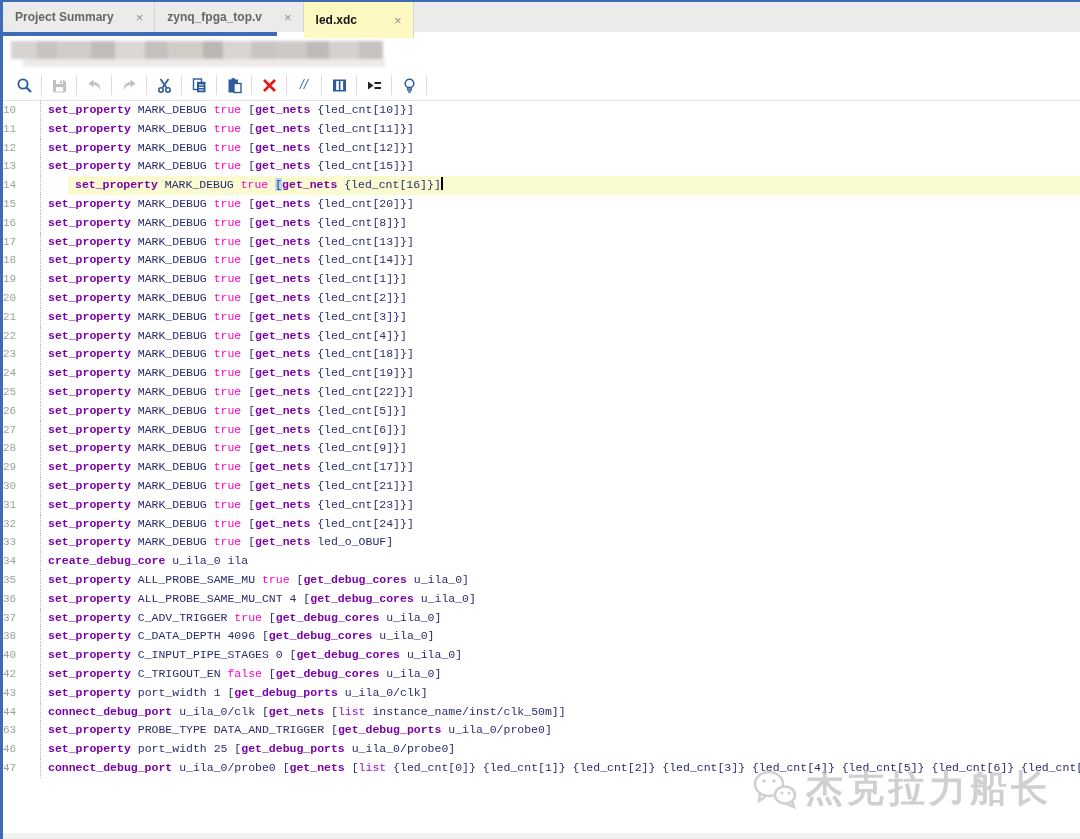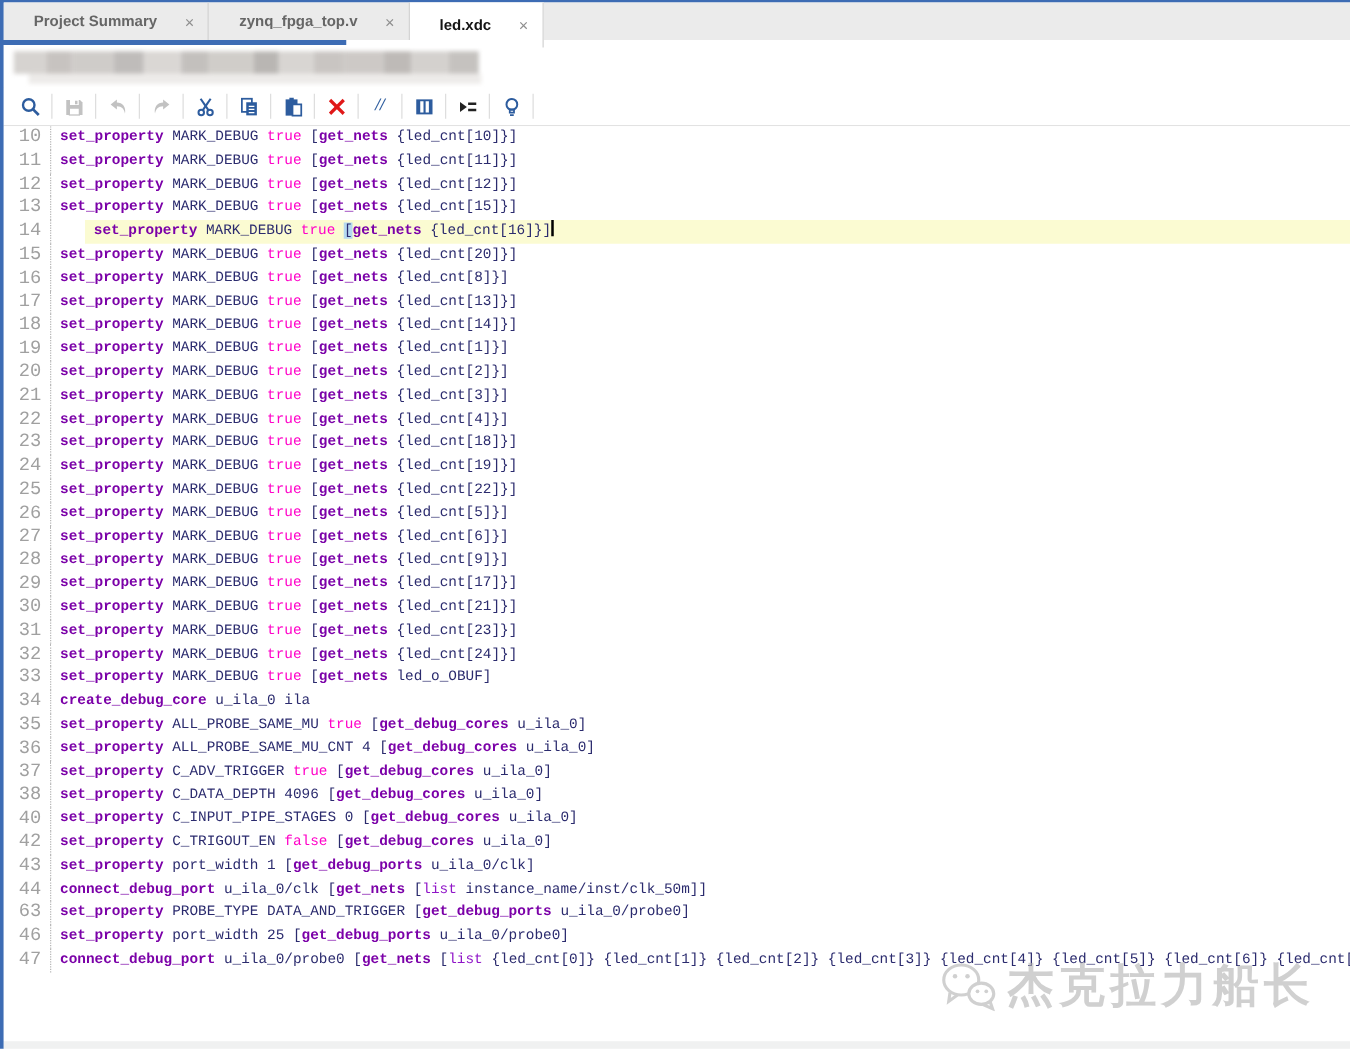--- a/index.html
+++ b/index.html
@@ -2,45 +2,45 @@
 <html><head>
 <meta charset="utf-8">
 <style>
   html,body{margin:0;padding:0;width:1080px;height:839px;overflow:hidden;background:#fff;
     font-family:"Liberation Sans",sans-serif;}
   .frame-top{position:absolute;left:0;top:0;width:1080px;height:2px;background:#3d6cb4;}
   .frame-left{position:absolute;left:0;top:0;width:3px;height:839px;background:#3d6cb4;}
 
   
   .tabbar{position:absolute;left:3px;top:2px;right:0;height:30px;background:#ebebeb;display:flex;align-items:stretch;}
-  .tab{display:flex;align-items:center;padding:0 9px 0 24px;border-right:1px solid #d4d4d4;
+  .tab{display:flex;align-items:center;padding:0 9px 0 12px;border-right:1px solid #d4d4d4;
        color:#666;font-size:12px;font-weight:bold;cursor:default;height:30px;box-sizing:border-box;}
   .tab .tlabel{margin-right:20px;white-space:nowrap;}
   .tab .tclose{color:#8f8f8f;font-size:13px;font-weight:normal;padding:0 2px;}
-  .tab.active{background:#ffffff;color:#141414;height:36px;z-index:3;}
+  .tab.active{background:#fef9c3;color:#141414;height:36px;z-index:3;gap:15px;}
   .tab-underline{position:absolute;left:0;top:32px;width:277px;height:4px;background:#3d6cb4;z-index:2;}
 
   
   .pathbar{position:absolute;left:3px;top:36px;right:0;height:34px;background:#fff;}
   .blurwrap{position:absolute;left:8px;top:5px;filter:blur(1.6px);}
   .blurrow1{display:flex;height:18px;}
   .blurrow1 span{display:inline-block;height:18px;}
   .blurrow2{height:8px;width:362px;margin-left:12px;background:#e9e6e4;opacity:.8;}
 
   
   .toolbar{position:absolute;left:3px;top:70px;right:0;height:30px;background:#fff;display:flex;align-items:center;padding-left:6px;}
   .tbtn{width:30px;height:26px;display:flex;align-items:center;justify-content:center;}
   .tsep{width:1px;height:20px;background:#dedede;margin:0 2px;}
   .hairline{position:absolute;left:3px;top:100px;right:0;height:1px;background:#e2e2e2;}
 
   
   .code{position:absolute;left:3px;top:101px;right:0;bottom:6px;background:#fff;overflow:hidden;
         font-family:"Liberation Mono",monospace;font-size:11.5px;}
   .line{display:flex;height:18.8px;line-height:18.8px;}
-  .ln{width:30px;flex:0 0 30px;text-align:right;padding-right:7px;color:#a0a0a0;font-size:15px;
+  .ln{width:30px;flex:0 0 30px;text-align:left;padding-right:7px;color:#a0a0a0;font-size:11px;
       border-right:1px dotted #b8b8b8;box-sizing:content-box;}
   .lc{flex:1;padding-left:7px;white-space:pre;overflow:hidden;}
   .line.current .lc{background:#fbfbd2;margin-left:27px;}
   .k{color:#7b01a8;font-weight:bold;}
   .p{color:#2b2b6e;}
   .v{color:#ff00c8;text-align:center;}
   .l{color:#9015c8;}
   .bh{color:#2b2b6e;background:#b5d9f0;}
   .caret{display:inline-block;width:2px;height:13px;background:#000;vertical-align:-2px;}
 

